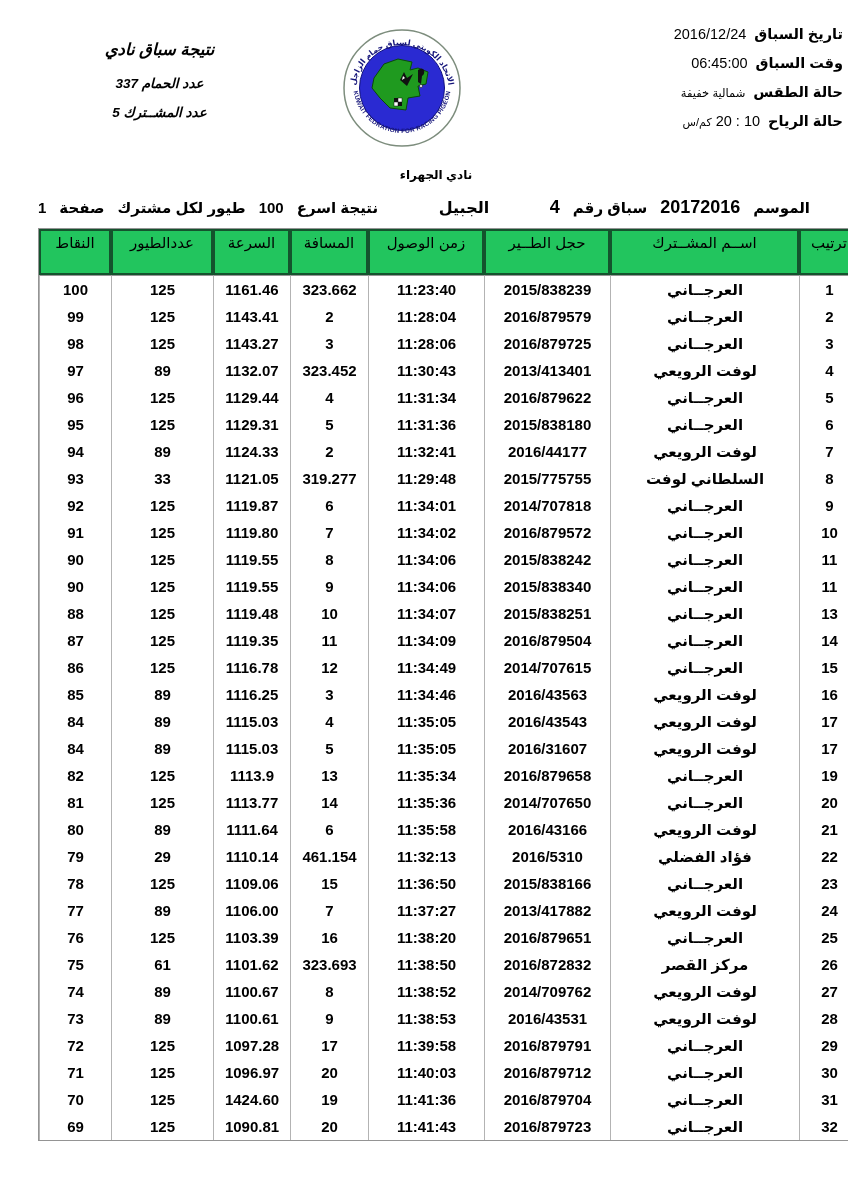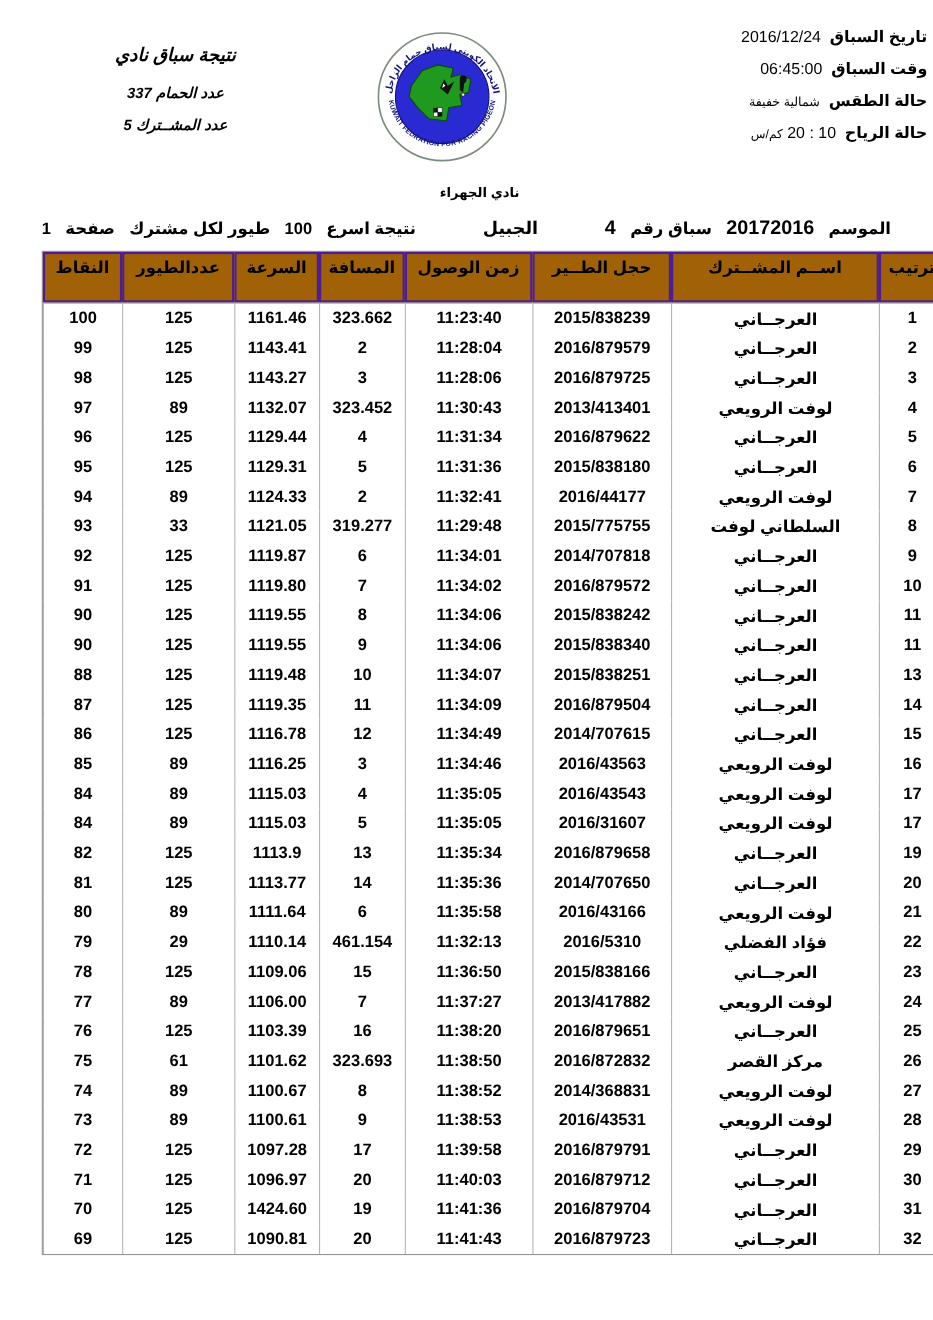--- a/index.html
+++ b/index.html
@@ -25,21 +25,21 @@
   .club{position:absolute;top:168px;left:12px;width:100%;text-align:center;font-size:12px;}
   .race-info{position:absolute;top:197px;left:38px;width:772px;display:flex;
              justify-content:space-between;align-items:baseline;font-size:15px;}
   .race-info .rg{display:flex;gap:13px;align-items:baseline;white-space:nowrap;}
   .race-info .big{font-size:18px;}
   .race-info .loc{font-size:16px;}
   
   table.results{position:absolute;top:228px;left:38px;width:772px;
     border-collapse:separate;border-spacing:0;border:1px solid #949494;table-layout:fixed;}
   table.results thead th{
-    background:#a16207;border:2px solid #4c1d95;font-size:15px;font-weight:bold;
+    background:#22c55e;border:2px solid #14532d;font-size:15px;font-weight:normal;
     height:38px;vertical-align:top;padding-top:3px;text-align:center;overflow:hidden;}
   table.results tbody td{
     height:27px;font-size:15px;text-align:center;padding:0;
     border-left:1px solid #b3b3b3;white-space:nowrap;overflow:hidden;}
   table.results tbody tr:first-child td{border-top:1px solid #949494;}
   td.col-name{text-align:right;padding-right:4px;font-size:13px;}
   td.col-arrival{text-align:right;padding-right:8px;}
   td.col-speed{text-align:right;padding-right:5px;}
   th.h-rank{width:54px;} th.h-name{width:183px;} th.h-ring{width:120px;}
   th.h-arrival{width:110px;} th.h-distance{width:72px;} th.h-speed{width:71px;}
@@ -403,21 +403,21 @@
         <td class="col-ring">2016/872832</td>
         <td class="col-arrival">11:38:50</td>
         <td class="col-distance">323.693</td>
         <td class="col-speed">1101.62</td>
         <td class="col-birds">61</td>
         <td class="col-points">75</td>
       </tr>
       <tr>
         <td class="col-rank">27</td>
         <td class="col-name">لوفت الرويعي</td>
-        <td class="col-ring">2014/368831</td>
+        <td class="col-ring">2014/709762</td>
         <td class="col-arrival">11:38:52</td>
         <td class="col-distance">8</td>
         <td class="col-speed">1100.67</td>
         <td class="col-birds">89</td>
         <td class="col-points">74</td>
       </tr>
       <tr>
         <td class="col-rank">28</td>
         <td class="col-name">لوفت الرويعي</td>
         <td class="col-ring">2016/43531</td>

